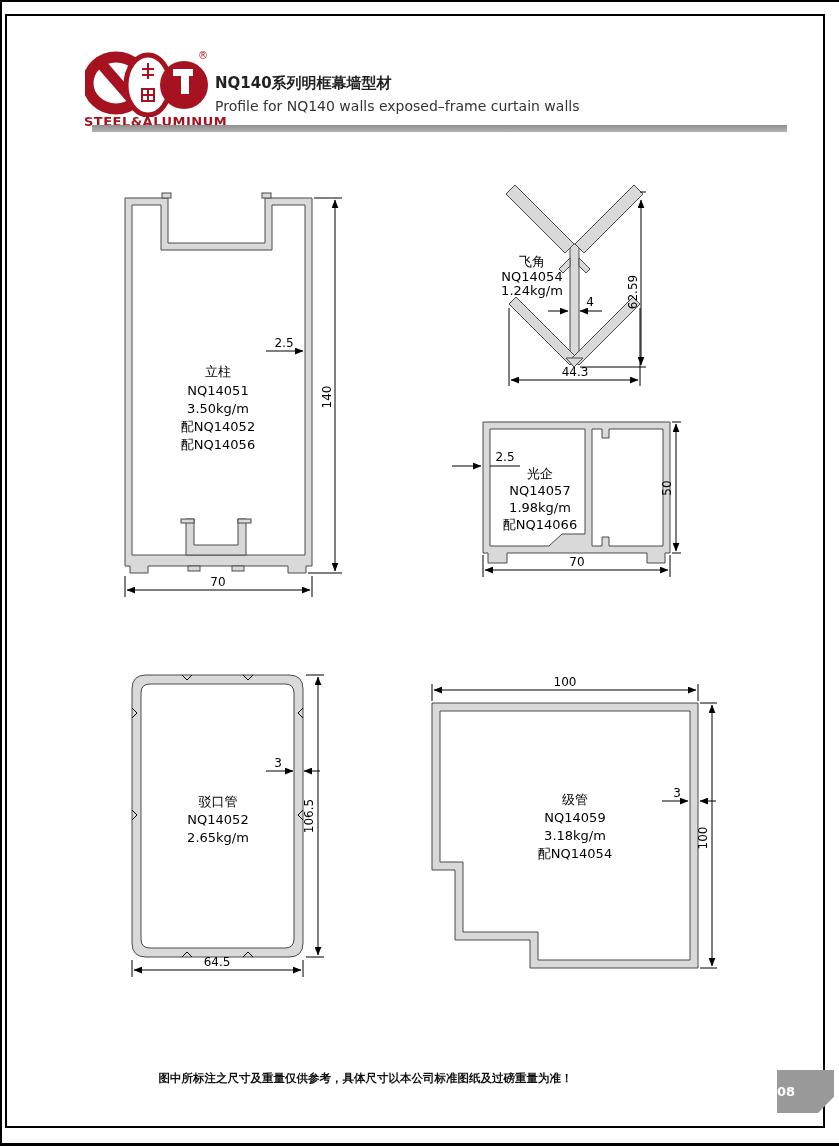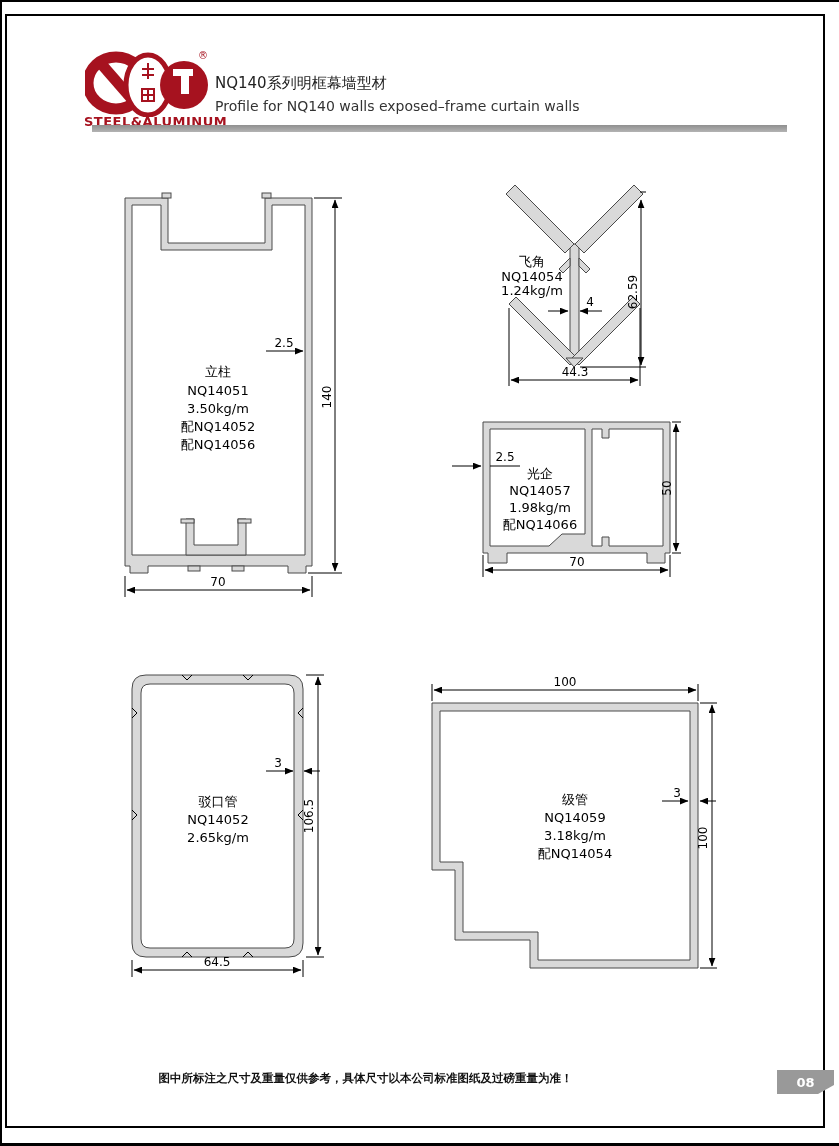--- a/index.html
+++ b/index.html
@@ -5,36 +5,36 @@
   html,body{margin:0;padding:0;background:#fff;}
   #page{position:relative;width:839px;height:1146px;background:#fff;overflow:hidden;
         font-family:"DejaVu Sans","Liberation Sans",sans-serif;}
   .edge{position:absolute;background:#000;}
   #frame{position:absolute;left:5px;top:14px;width:820px;height:1114px;
          border:2px solid #000;box-sizing:border-box;}
   
   #logo{position:absolute;left:85px;top:45px;}
   #brand{position:absolute;left:84px;top:114px;width:130px;text-align:center;
          color:#a6121f;font-weight:bold;font-size:13px;letter-spacing:.5px;}
-  #title-zh{position:absolute;left:215px;top:74px;font-size:15px;font-weight:normal;color:#222;}
+  #title-zh{position:absolute;left:215px;top:74px;font-size:15px;font-weight:bold;color:#222;}
   #title-en{position:absolute;left:215px;top:98px;font-size:14px;color:#333;}
   #hbar{position:absolute;left:92px;top:125px;width:695px;height:7px;
         background:linear-gradient(#8f8f8f,#b3b3b3);}
   
   #drawings{position:absolute;left:0;top:0;}
   .profile{fill:#d9d9d9;stroke:#4a4a4a;stroke-width:1;fill-rule:evenodd;}
   .dim{stroke:#000;stroke-width:1;fill:none;}
   .dimtxt{font:12px "DejaVu Sans",sans-serif;fill:#000;text-anchor:middle;}
   .lbl{font:13px "DejaVu Sans",sans-serif;fill:#000;text-anchor:middle;}
   
   #disclaimer{position:absolute;left:0;top:1071px;width:731px;text-align:center;
               font-size:11.5px;font-weight:bold;color:#111;}
-  #pagetab{position:absolute;left:777px;top:1070px;width:57px;height:24px;background:#999;
+  #pagetab{position:absolute;left:777px;top:1070px;width:57px;height:43px;background:#999;
            clip-path:polygon(0 0,100% 0,100% 62%,72% 100%,0 100%);
-           display:flex;align-items:center;justify-content:center;
+           display:flex;align-items:center;justify-content:flex-start;
            color:#fff;font-weight:bold;font-size:13px;z-index:5;}
 </style>
 </head>
 <body>
 
 <div id="page">
 
   <div class="edge" style="left:0;top:0;width:839px;height:2px;"></div>
   <div class="edge" style="left:0;top:0;width:2px;height:1146px;"></div>
   <div class="edge" style="left:0;top:1143px;width:839px;height:3px;"></div>

